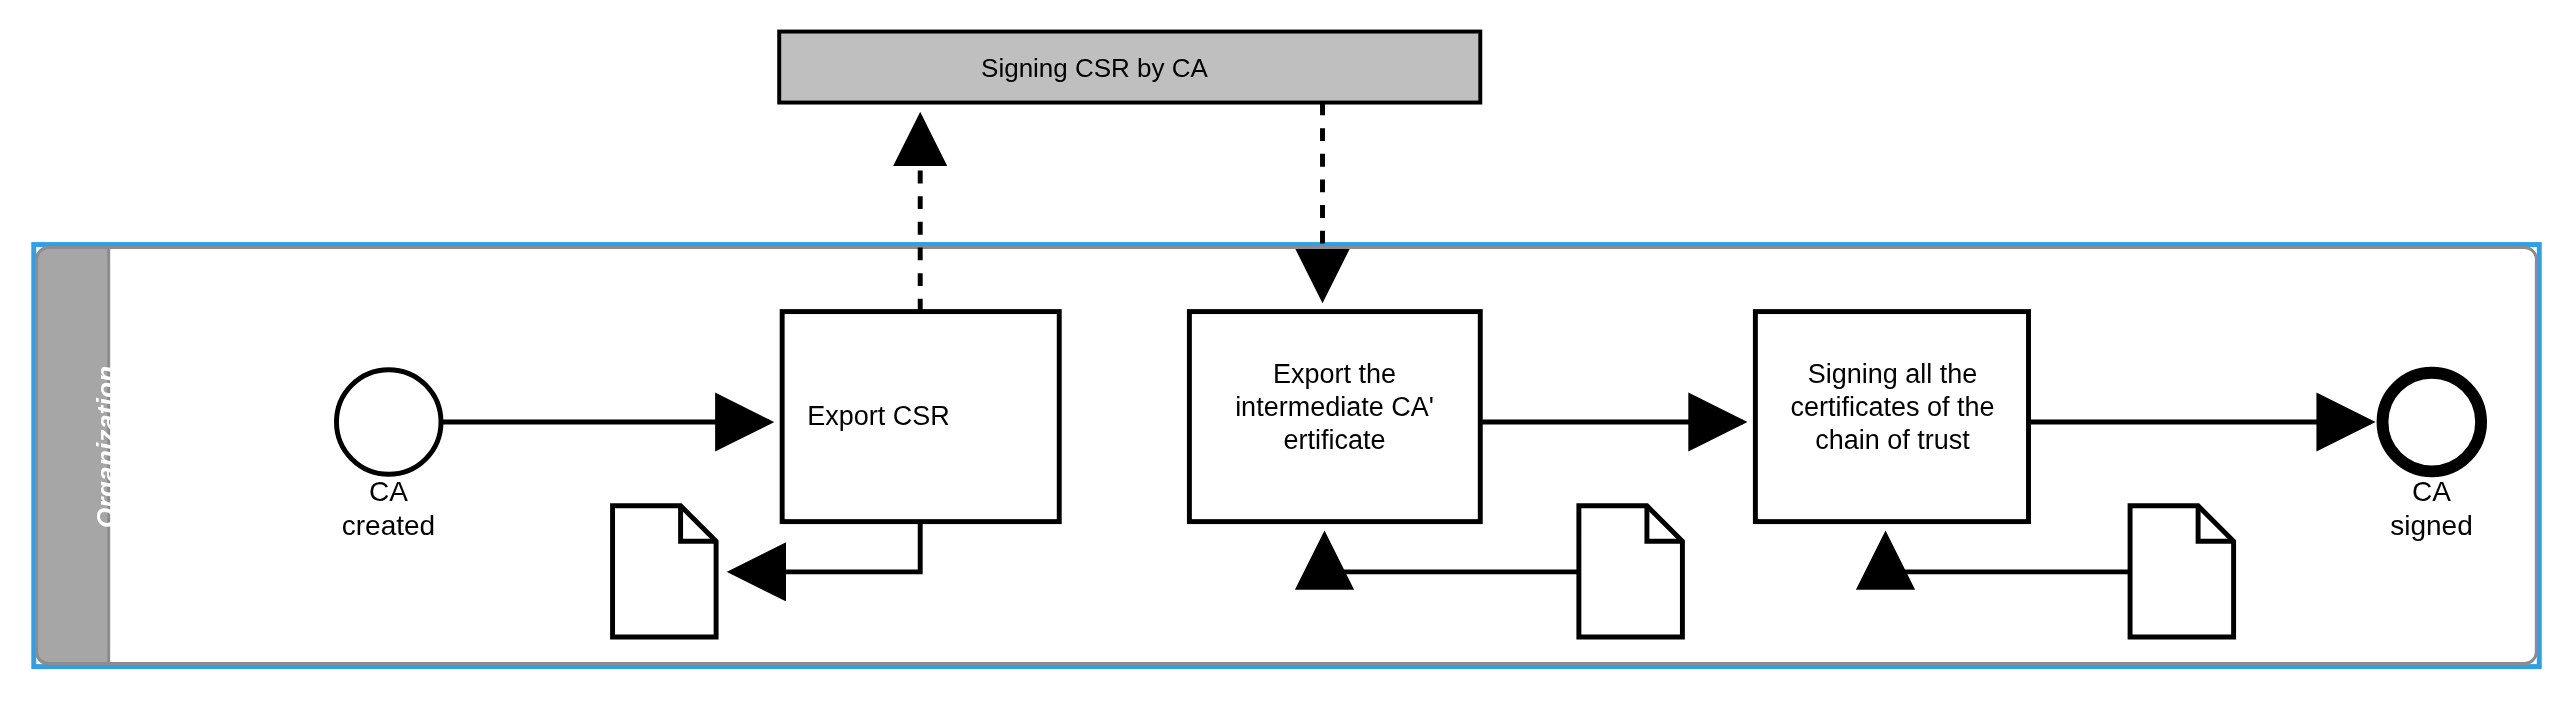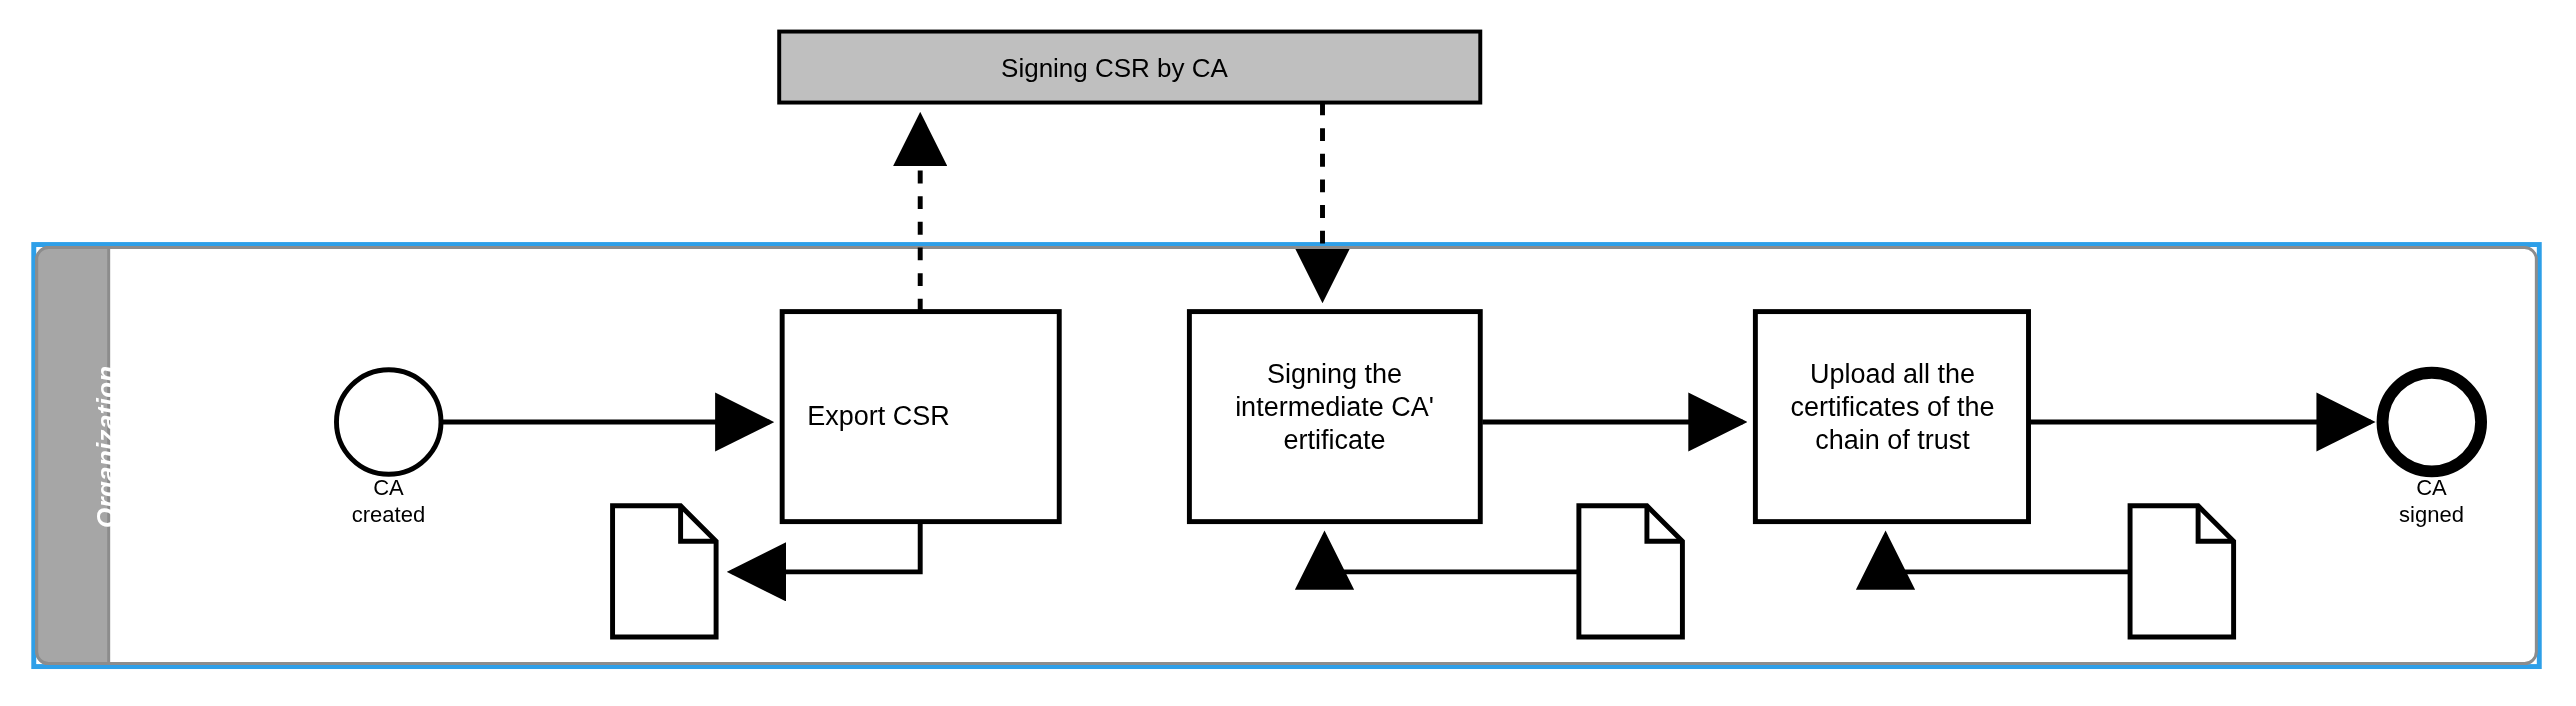--- a/index.html
+++ b/index.html
@@ -5,21 +5,21 @@
   html,body{margin:0;padding:0;background:#ffffff;}
   body{font-family:"Liberation Sans", sans-serif;}
   #canvas{position:relative;width:2576px;height:706px;background:#ffffff;overflow:hidden;}
   #canvas svg{position:absolute;left:0;top:0;width:2576px;height:706px;}
 
   .lbl{position:absolute;color:#000;font-family:"Liberation Sans", sans-serif;
        text-align:center;line-height:1.22;white-space:pre-line;}
 
   .pool-title{font-size:26px;}
   .task-label{font-size:27px;}
-  .event-label{font-size:22px;}
+  .event-label{font-size:28px;}
   .lane-label{
       position:absolute;color:#ffffff;font-style:italic;font-weight:bold;
       font-size:26px;font-family:"Liberation Sans", sans-serif;
       transform-origin:0 0;white-space:nowrap;letter-spacing:0.3px;
   }
 </style>
 </head>
 <body>
 
 <div id="canvas">
@@ -71,34 +71,34 @@
     <line x1="2059" y1="428" x2="2404" y2="428" stroke="#000" stroke-width="5" marker-end="url(#arrowSolid)"></line>
 
     <line x1="933" y1="316" x2="933" y2="118" stroke="#000" stroke-width="5" stroke-dasharray="13 13" marker-end="url(#arrowMsg)"></line>
     <line x1="1341" y1="104" x2="1341" y2="303" stroke="#000" stroke-width="5" stroke-dasharray="13 13" marker-end="url(#arrowMsg)"></line>
 
     <path d="M933,529 L933,580 L742,580" fill="none" stroke="#000" stroke-width="5" marker-end="url(#arrowSolid)"></path>
     <path d="M1601,580 L1343,580 L1343,543" fill="none" stroke="#000" stroke-width="5" marker-end="url(#arrowSolid)"></path>
     <path d="M2160,580 L1912,580 L1912,543" fill="none" stroke="#000" stroke-width="5" marker-end="url(#arrowSolid)"></path>
   </svg>
 
-  <div class="lbl pool-title" style="left:764px; top:53px; width:701px;">Signing CSR by CA</div>
+  <div class="lbl pool-title" style="left:744px; top:53px; width:701px;">Signing CSR by CA</div>
 
   <div class="lane-label" style="left:91px; top:528px; transform:rotate(-90deg);">Organization</div>
 
   <div class="lbl event-label" style="left:290px; top:475px; width:197px;">CA
 created</div>
 
   <div class="lbl task-label" style="left:740px; top:400px; width:277px;">Export CSR</div>
 
-  <div class="lbl task-label" style="left:1189px; top:358px; width:291px;">Signing the
+  <div class="lbl task-label" style="left:1189px; top:358px; width:291px;">Export the
 intermediate CA'
 ertificate</div>
 
-  <div class="lbl task-label" style="left:1752px; top:358px; width:281px;">Upload all the
+  <div class="lbl task-label" style="left:1752px; top:358px; width:281px;">Signing all the
 certificates of the
 chain of trust</div>
 
   <div class="lbl event-label" style="left:2333px; top:475px; width:197px;">CA
 signed</div>
 
 </div>
 
 
 </body></html>

